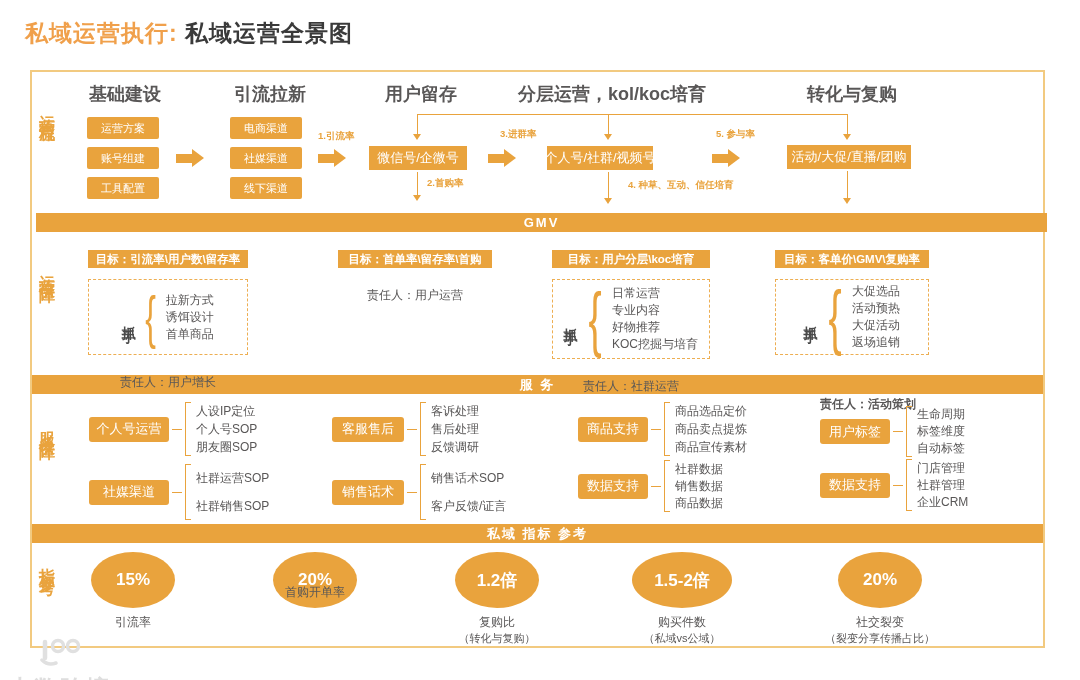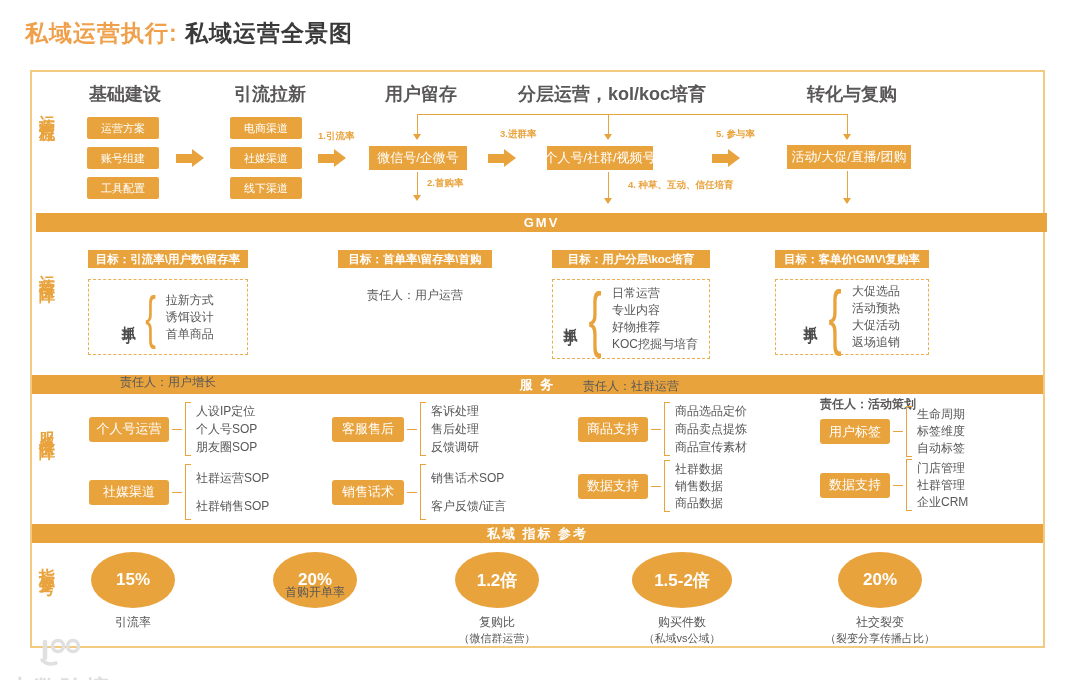--- a/index.html
+++ b/index.html
@@ -268,21 +268,21 @@
   <div class="abs mlabel" style="left:43px;top:614px;width:180px;">
     <div>引流率</div>
     <div class="msub"></div>
   </div>
   <div class="abs mlabel" style="left:225px;top:584px;width:180px;">
     <div>首购开单率</div>
     <div class="msub"></div>
   </div>
   <div class="abs mlabel" style="left:407px;top:614px;width:180px;">
     <div>复购比</div>
-    <div class="msub">（微信群运营）</div>
+    <div class="msub">（转化与复购）</div>
   </div>
   <div class="abs mlabel" style="left:592px;top:614px;width:180px;">
     <div>购买件数</div>
     <div class="msub">（私域vs公域）</div>
   </div>
   <div class="abs mlabel" style="left:790px;top:614px;width:180px;">
     <div>社交裂变</div>
     <div class="msub">（裂变分享传播占比）</div>
   </div>
 

